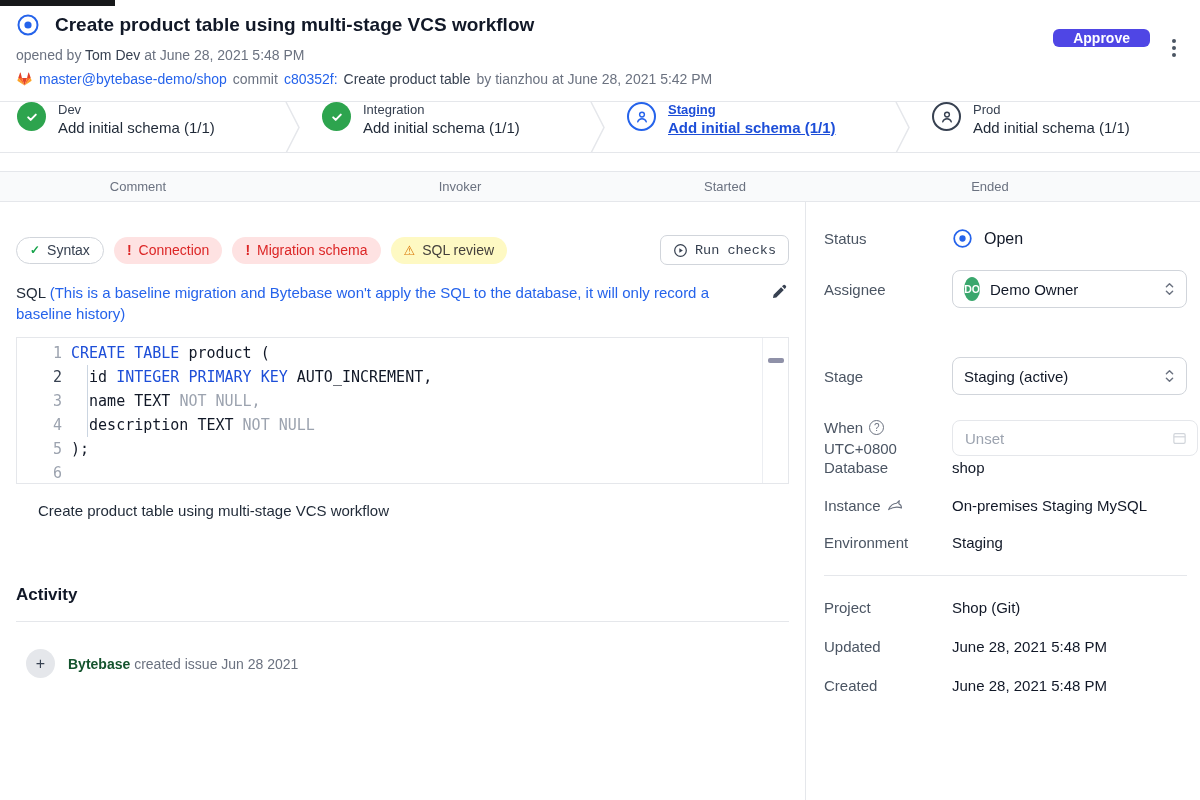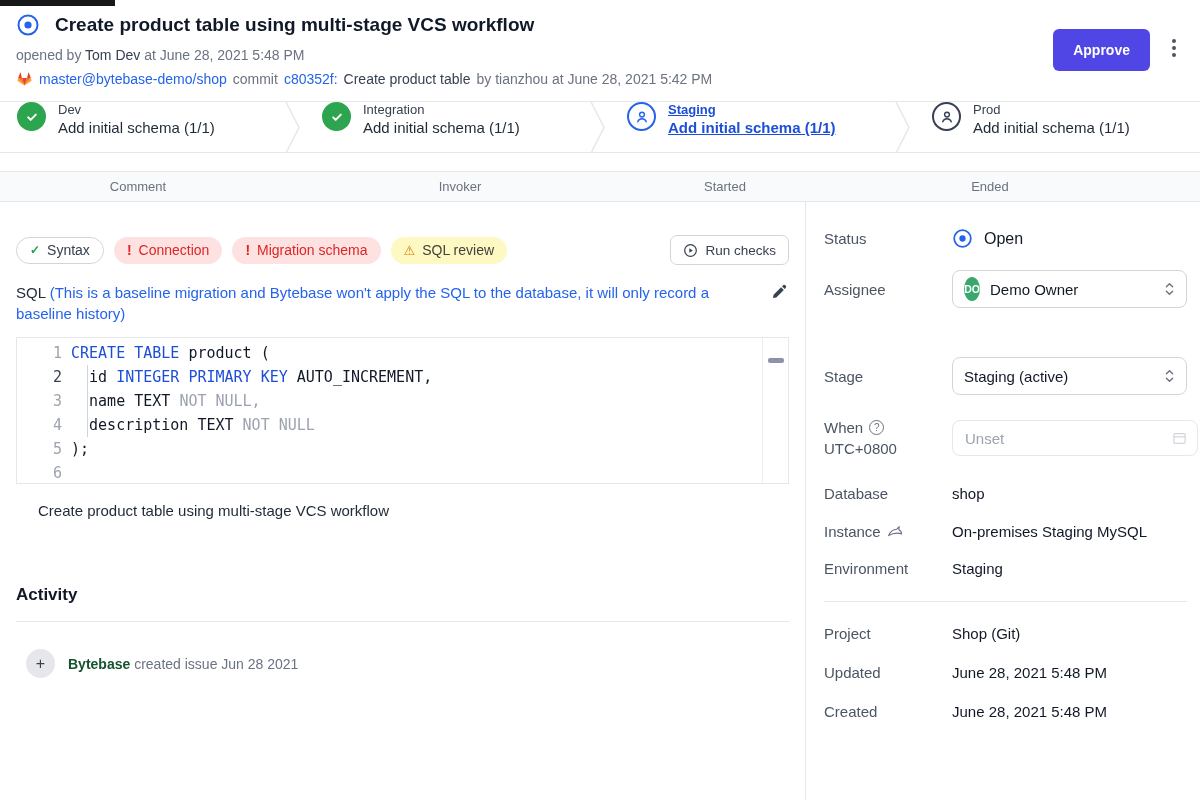--- a/index.html
+++ b/index.html
@@ -15,21 +15,21 @@
   .title-row{display:flex;align-items:center;gap:15px}
   .issue-icon{width:24px;height:24px;flex:none;display:flex}
   .page-title{margin:0;font-size:19px;font-weight:700;color:#111827}
   .meta1{margin-top:10px;font-size:14px;color:#6b7280}
   .meta1 .who{color:#374151}
   .meta2{margin-top:7px;font-size:14px;color:#6b7280;display:flex;align-items:center;gap:6px}
   .link{color:#2563eb;text-decoration:none;cursor:pointer}
   .msg{color:#374151}
   .header-right{display:flex;align-items:flex-start;gap:18px;padding-top:16px}
   .btn-approve{background:#4f46e5;color:#fff;border:none;border-radius:6px;font-size:14px;
-               font-weight:600;padding:13px 20px;font-family:inherit;cursor:pointer}
+               font-weight:600;padding:1px 20px;font-family:inherit;cursor:pointer}
   .kebab{display:flex;flex-direction:column;gap:3px;background:none;border:none;padding:7px 4px;cursor:pointer;margin-top:3px}
   .kebab i{width:4px;height:4px;border-radius:50%;background:#4b5563}
 
   
   .pipeline{display:flex;align-items:stretch;border-top:1px solid #e5e7eb;border-bottom:1px solid #e5e7eb;
             margin-top:14px;height:52px;flex:none}
   .stage{flex:1;display:flex;align-items:flex-start;gap:12px;padding-left:17px;min-width:0;cursor:pointer}
   .stage-icon{width:29px;height:29px;border-radius:50%;flex:none;display:flex;align-items:center;justify-content:center}
   .stage-icon.done{background:#2da44e}
   .stage-icon.active{border:2px solid #2563eb}
@@ -56,21 +56,21 @@
   .badge{display:inline-flex;align-items:center;gap:7px;height:27px;padding:0 13px;border-radius:14px;
          font-size:14px;cursor:pointer;white-space:nowrap}
   .badge.success{border:1px solid #d1d5db;background:#fff;color:#374151}
   .badge.success .bicon{color:#16a34a;font-size:12px;font-weight:700}
   .badge.error{background:#fee2e2;color:#dc2626}
   .badge.error .bicon{font-weight:700}
   .badge.warning{background:#fef9c3;color:#44403c}
   .badge.warning .bicon{color:#d97706;font-size:13px}
   .btn-run{margin-left:auto;display:inline-flex;align-items:center;gap:7px;border:1px solid #d1d5db;
            background:#fff;border-radius:7px;height:30px;padding:0 12px;font-size:13.5px;color:#374151;
-           font-family:Liberation Sans, sans-serif;cursor:pointer;white-space:nowrap}
+           font-family:Liberation Mono, monospace;cursor:pointer;white-space:nowrap}
 
   
   .sql-head{margin-top:17px;display:flex;align-items:flex-start}
   .sql-text{flex:1;font-size:15px;line-height:21px;color:#1f2937;padding-right:26px}
   .sql-note{color:#2563eb}
   .icon-btn{background:none;border:none;padding:2px;cursor:pointer;flex:none}
 
   
   .code{position:relative;margin-top:13px;border:1px solid #e5e7eb;height:147px;overflow:hidden;
         font-family:"DejaVu Sans Mono","Liberation Mono",monospace;font-size:15px;line-height:24px;padding-top:3px}
@@ -114,21 +114,21 @@
   .avatar{width:16px;height:24px;border-radius:50%;background:#3aa76d;color:#fff;font-size:10.5px;
           font-weight:700;display:flex;align-items:center;justify-content:center;flex:none}
   .date-wrap{height:36px;width:100%;border:1px solid #e5e7eb;border-radius:8px;background:#fff;
              display:flex;align-items:center;padding:0 10px;gap:6px}
   .date-wrap input{border:none;outline:none;flex:1;min-width:0;font-family:inherit;font-size:15px;color:#9ca3af;background:transparent}
   .date-wrap input::placeholder{color:#9ca3af}
   .help-icon{width:15px;height:15px;border:1.2px solid #6b7280;border-radius:50%;display:inline-flex;
              align-items:center;justify-content:center;font-size:10px;color:#6b7280;flex:none}
   .help-icon::after{content:"?"}
   .side-divider{border-top:1px solid #e5e7eb;margin-top:24px}
-  .mt21{margin-top:21px}.mt49{margin-top:49px}.mt22{margin-top:22px}.mt26{margin-top:26px}
+  .mt21{margin-top:21px}.mt49{margin-top:49px}.mt22{margin-top:22px}.mt26{}
   .mt20{margin-top:20px}.mt23{margin-top:23px}
 </style>
 </head>
 <body>
 
 <div class="page">
   <div class="artifact"></div>
 
   <div class="header">
     <div class="header-left">

